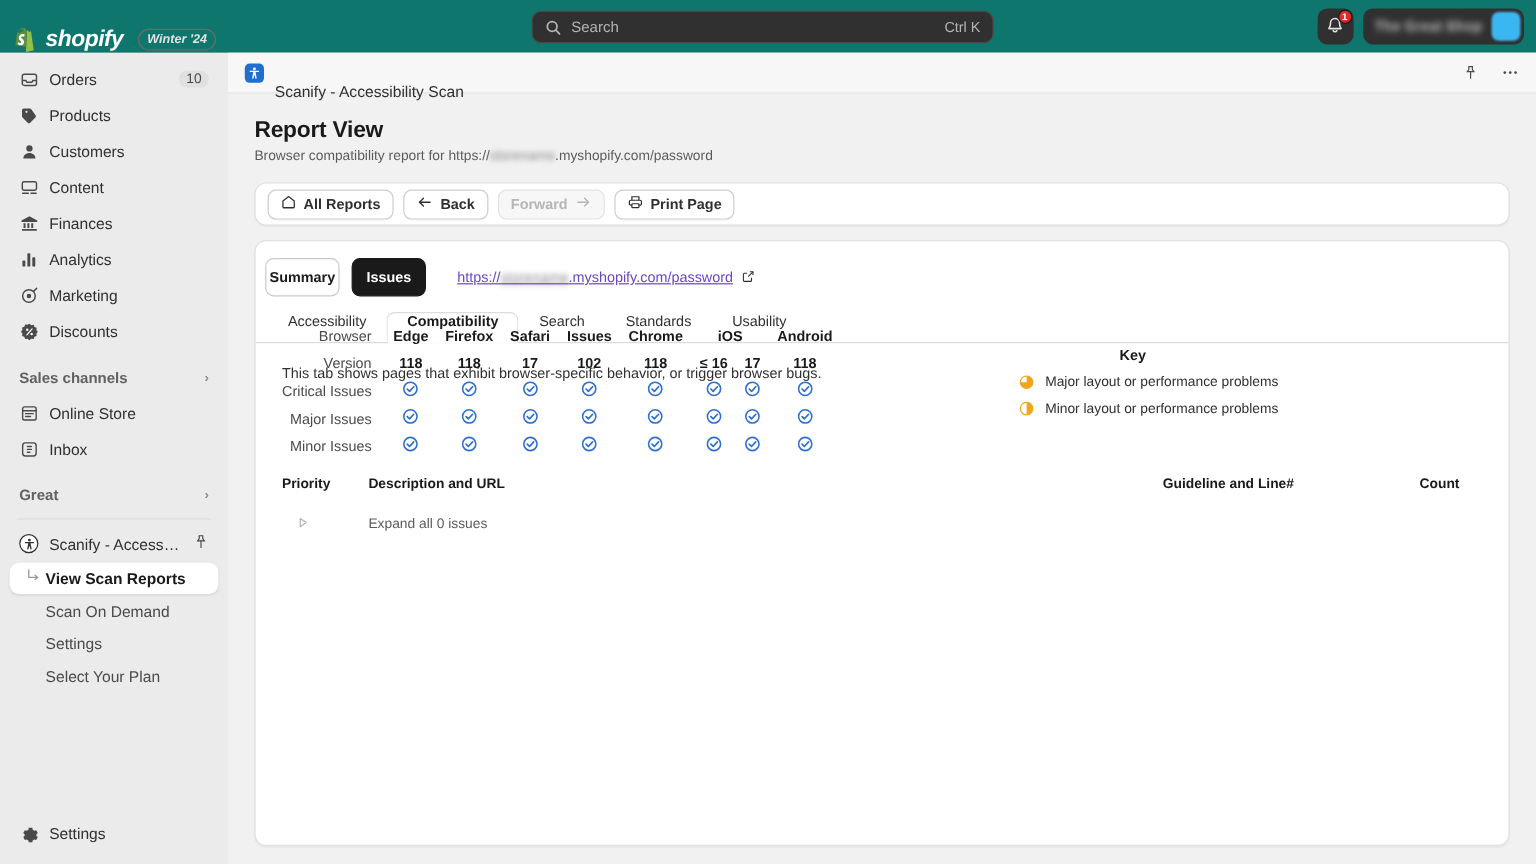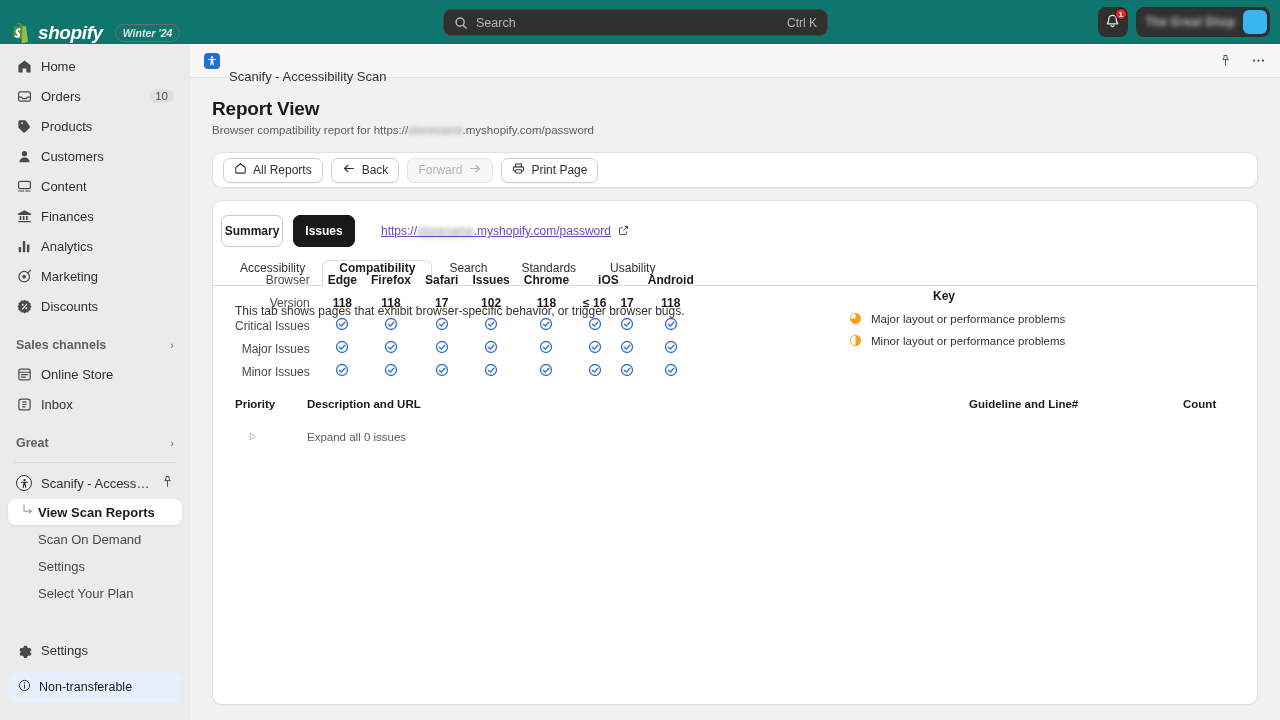--- a/index.html
+++ b/index.html
@@ -127,21 +127,21 @@
   }
 
   .card {
     background: #fff; border-radius: 10px; border: 1px solid #e0e0e0;
     box-shadow: 0 1px 1px rgba(0,0,0,.04);
   }
   .toolbar-card { margin-top: 16px; height: 36px; display: flex; align-items: center; padding: 0 10px; gap: 8px; }
   .tb-btn {
     display: flex; align-items: center; gap: 6px; height: 25px; padding: 0 10px;
     border: 1px solid #cfcfcf; border-radius: 7px; background: #fff;
-    font-size: 12px; color: #303030; cursor: pointer; font-weight: 400;
+    font-size: 12px; color: #303030; cursor: pointer; font-weight: 700;
     box-shadow: 0 1px 0 rgba(0,0,0,.04);
   }
   .tb-btn.disabled { color: #b5b5b5; border-color: #e3e3e3; background: #f7f7f7; cursor: default; box-shadow: none; }
 
   .content-card { margin-top: 12px; height: 505px; padding: 0; position: relative; }
   .seg-row { display: flex; align-items: center; padding: 14px 0 12px 8px; gap: 10px; }
   .seg-btn {
     width: 62px; height: 32px; border-radius: 7px; border: 1px solid #c9c9c9;
     background: #fff; font-size: 12px; font-weight: bold; color: #1a1a1a;
     display: flex; align-items: center; justify-content: center; cursor: pointer;
@@ -225,28 +225,20 @@
     </div>
     <div class="acct">
       <span class="acct-name">The Great Shop</span>
       <span class="acct-av"></span>
     </div>
   </div>
 </div>
 
 <div class="sidebar">
 
-  <div class="nav-item">
-    <span class="ni">
-      <svg width="15" height="15" viewBox="0 0 16 16" fill="#4a4a4a">
-          <path d="M8 1.5L1.5 6.6V14c0 .3.2.5.5.5h4V10h4v4.5h4c.3 0 .5-.2.5-.5V6.6L8 1.5z"></path>
-        </svg>
-    </span>
-    <span class="nav-label">Home</span>
-  </div>
 
   <div class="nav-item">
     <span class="ni">
       <svg width="15" height="15" viewBox="0 0 16 16" fill="none" stroke="#4a4a4a" stroke-width="1.3">
           <rect x="1.7" y="3" width="12.6" height="10" rx="1.8"></rect>
           <path d="M1.7 8.6h3.2l.9 1.6h4.4l.9-1.6h3.2"></path>
         </svg>
     </span>
     <span class="nav-label">Orders</span>
     <span class="nav-count">10</span>
@@ -394,30 +386,20 @@
   </div>
 
   <div class="bottom-area">
     <div class="nav-item">
       <span class="ni">
         <svg width="15" height="15" viewBox="0 0 16 16" fill="#4a4a4a">
             <path d="M8 5.4a2.6 2.6 0 100 5.2 2.6 2.6 0 000-5.2zm6.2 3.3l1.3-1-1.5-2.6-1.6.5a5.6 5.6 0 00-1.5-.9L10.6 3H7.4l-.3 1.7c-.6.2-1 .5-1.5.9l-1.6-.5L2.5 7.7l1.3 1a5 5 0 000 1.6l-1.3 1 1.5 2.6 1.6-.5c.5.4.9.7 1.5.9l.3 1.7h3.2l.3-1.7c.6-.2 1-.5 1.5-.9l1.6.5 1.5-2.6-1.3-1a5 5 0 000-1.6z"></path>
           </svg>
       </span>
       <span class="nav-label">Settings</span>
-    </div>
-    <div class="noti-banner">
-      <span>
-        <svg width="13" height="13" viewBox="0 0 16 16" fill="none" stroke="#303030" stroke-width="1.2">
-            <circle cx="8" cy="8" r="6.3"></circle>
-            <path d="M8 7.3v4" stroke-linecap="round"></path>
-            <circle cx="8" cy="4.9" r=".85" fill="#303030" stroke="none"></circle>
-          </svg>
-      </span>
-      <span>Non-transferable</span>
     </div>
   </div>
 </div>
 
 <div class="main">
 
   <div class="app-header">
     <span class="app-hdr-icon">
       <svg width="12" height="12" viewBox="0 0 16 16" fill="#fff">
           <circle cx="8" cy="3.2" r="1.6"></circle>

